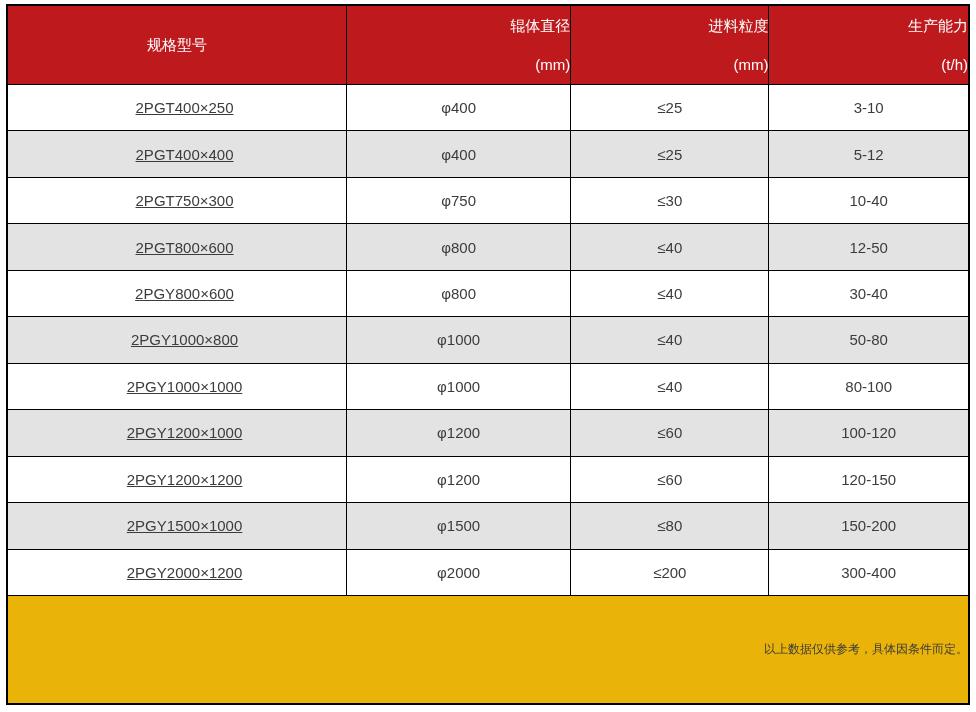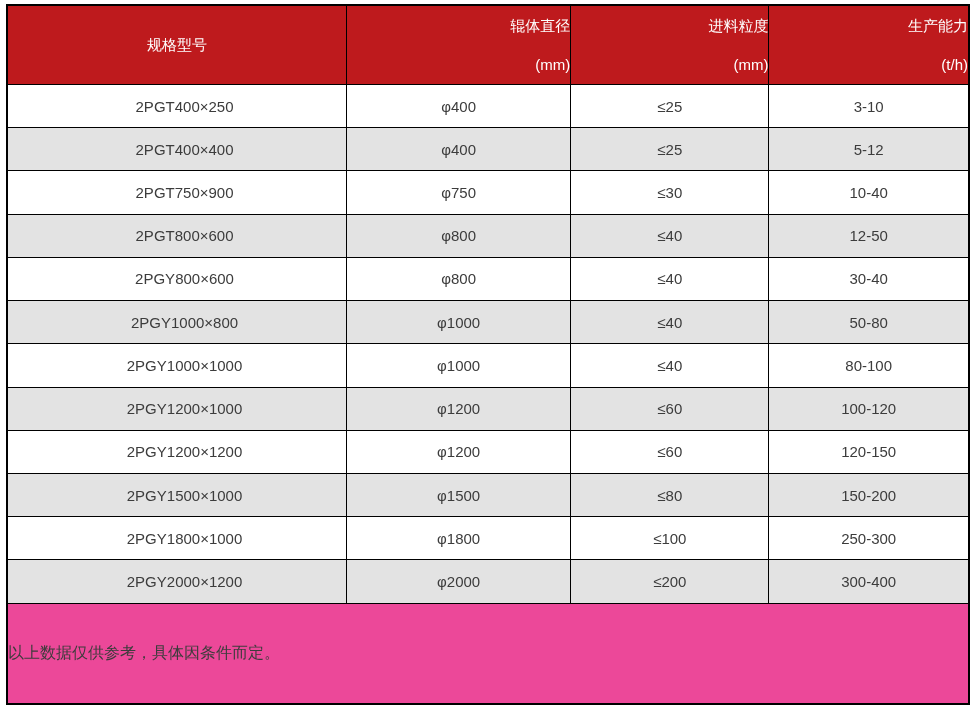--- a/index.html
+++ b/index.html
@@ -49,28 +49,29 @@
     text-align: center;
     vertical-align: middle;
     background: var(--row-bg, #ffffff);
   }
   tbody.main tr:nth-child(even) td {
     background: var(--row-alt-bg, #E3E3E3);
   }
   td.c1 {
     text-align: left;
     padding-left: 15px;
+    text-decoration: underline;
   }
   tr.footer-row { height: 42px; }
   tr.footer-row td {
-    font-size: 16px;
+    font-size: 12px;
     color: var(--text, #3C3C3C);
-    text-align: left;
+    text-align: right;
     vertical-align: middle;
-    background: #ec4899;
+    background: #eab308;
   }
 </style>
 </head>
 <body>
 
 <div class="table-wrap">
   <table>
     <colgroup>
       <col style="width:35.3%">
       <col style="width:23.3%">
@@ -103,21 +104,21 @@
           <td>≤25</td>
           <td>3-10</td>
         </tr>
         <tr>
           <td class="c1">2PGT400×400</td>
           <td>φ400</td>
           <td>≤25</td>
           <td>5-12</td>
         </tr>
         <tr>
-          <td class="c1">2PGT750×900</td>
+          <td class="c1">2PGT750×300</td>
           <td>φ750</td>
           <td>≤30</td>
           <td>10-40</td>
         </tr>
         <tr>
           <td class="c1">2PGT800×600</td>
           <td>φ800</td>
           <td>≤40</td>
           <td>12-50</td>
         </tr>
@@ -151,26 +152,20 @@
           <td>≤60</td>
           <td>120-150</td>
         </tr>
         <tr>
           <td class="c1">2PGY1500×1000</td>
           <td>φ1500</td>
           <td>≤80</td>
           <td>150-200</td>
         </tr>
         <tr>
-          <td class="c1">2PGY1800×1000</td>
-          <td>φ1800</td>
-          <td>≤100</td>
-          <td>250-300</td>
-        </tr>
-        <tr>
           <td class="c1">2PGY2000×1200</td>
           <td>φ2000</td>
           <td>≤200</td>
           <td>300-400</td>
         </tr>
       </tbody>
     <tbody>
       <tr class="footer-row">
         <td colspan="4">以上数据仅供参考，具体因条件而定。</td>
       </tr>

